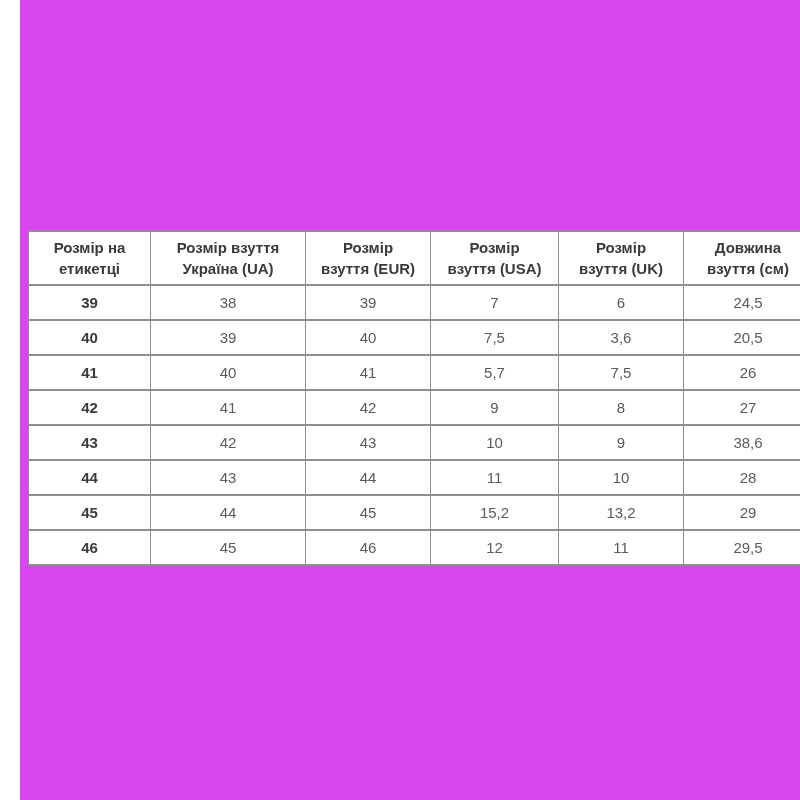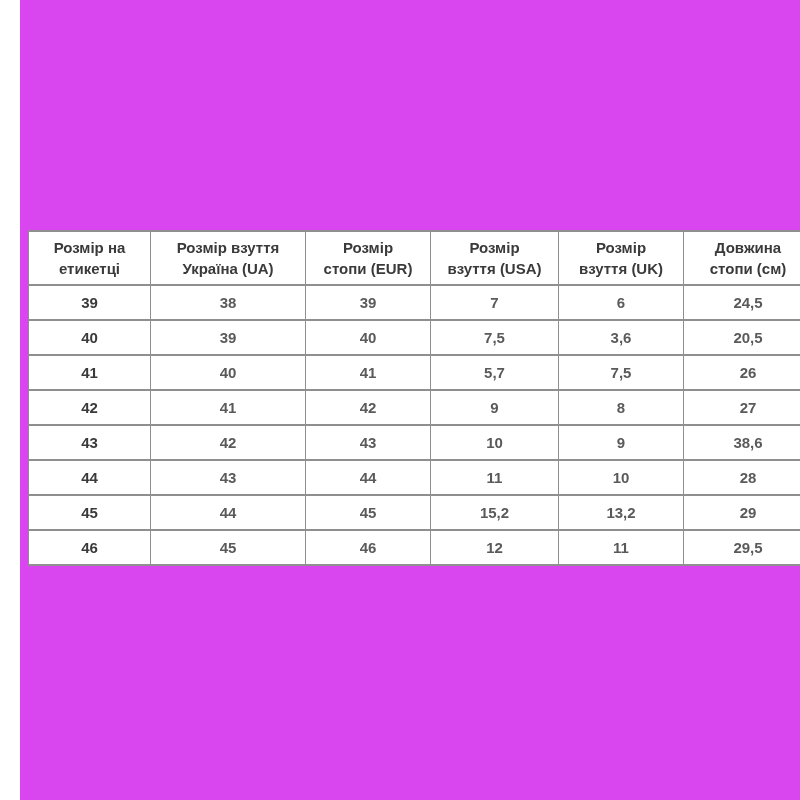--- a/index.html
+++ b/index.html
@@ -40,21 +40,21 @@
   table.size-chart th {
     height: 52px;
     font-size: 15px;
     font-weight: bold;
     color: #3a3a3a;
     line-height: 21px;
   }
   table.size-chart td {
     height: 33px;
     font-size: 15px;
-    font-weight: bold;
+    font-weight: normal;
     color: #5a5a5a;
   }
   table.size-chart td.row-label {
     font-weight: bold;
     color: #3a3a3a;
   }
   col.c1 { width: 122px; }
   col.c2 { width: 155px; }
   col.c3 { width: 125px; }
   col.c4 { width: 128px; }
@@ -72,24 +72,24 @@
           <col class="c2">
           <col class="c3">
           <col class="c4">
           <col class="c5">
           <col class="c6">
       </colgroup>
       <thead>
         <tr>
           <th><span>Розмір на</span><br><span>етикетці</span></th>
           <th><span>Розмір взуття</span><br><span>Україна (UA)</span></th>
-          <th><span>Розмір</span><br><span>стопи (EUR)</span></th>
+          <th><span>Розмір</span><br><span>взуття (EUR)</span></th>
           <th><span>Розмір</span><br><span>взуття (USA)</span></th>
           <th><span>Розмір</span><br><span>взуття (UK)</span></th>
-          <th><span>Довжина</span><br><span>стопи (см)</span></th>
+          <th><span>Довжина</span><br><span>взуття (см)</span></th>
         </tr>
       </thead>
       <tbody>
         <tr>
           <td class="row-label">39</td>
           <td>38</td>
           <td>39</td>
           <td>7</td>
           <td>6</td>
           <td>24,5</td>

